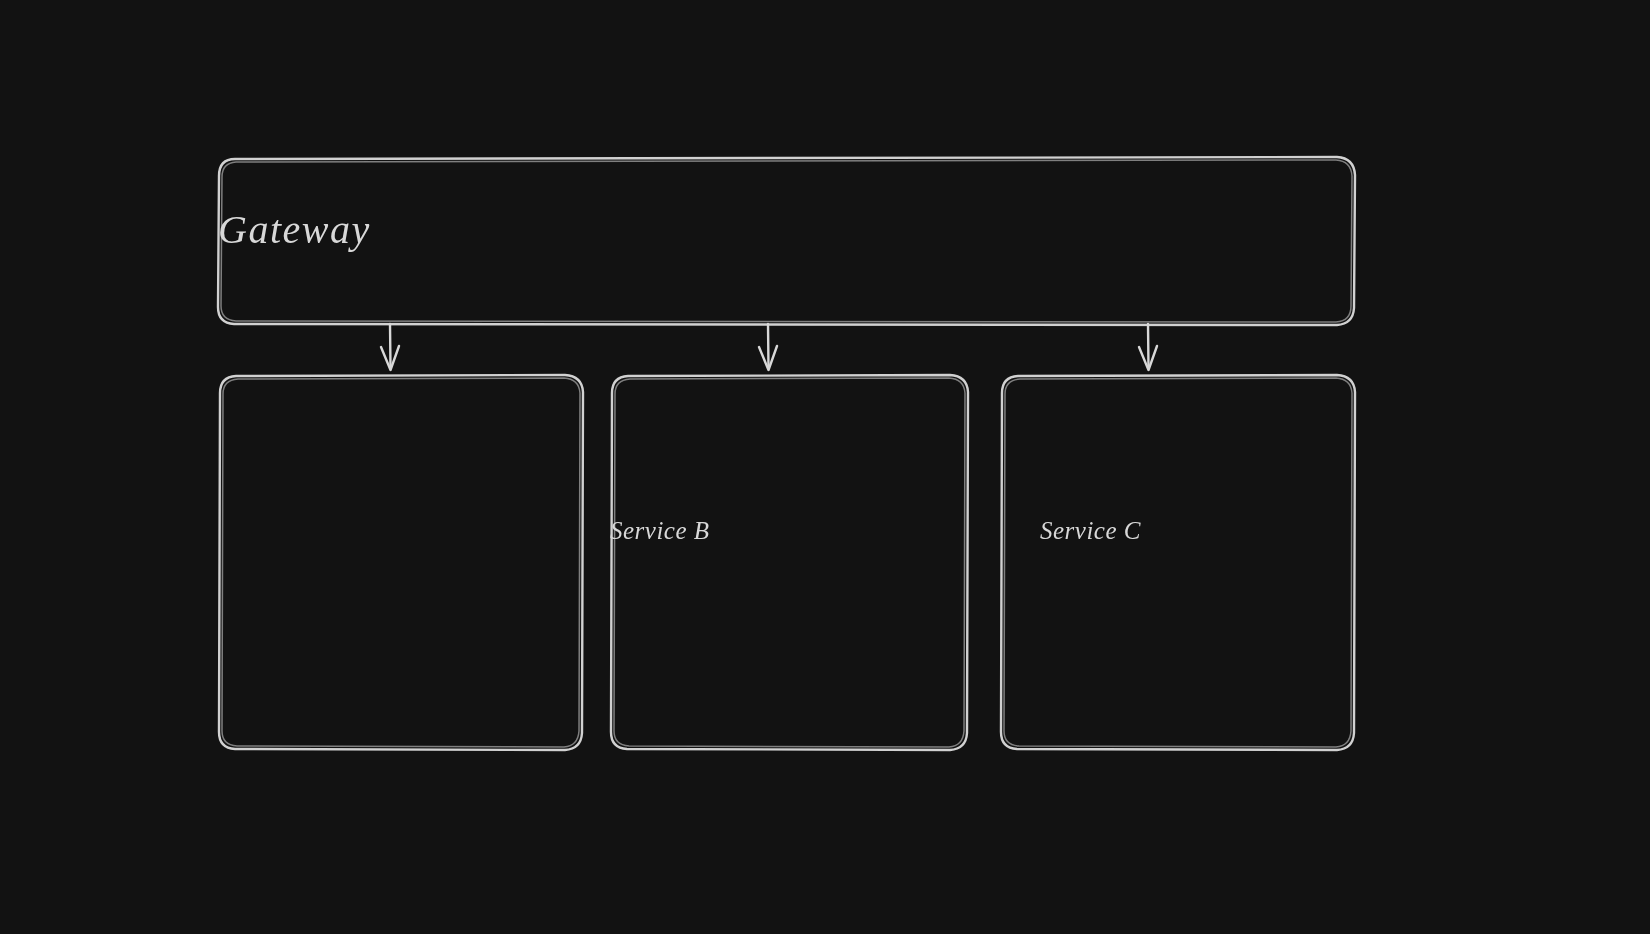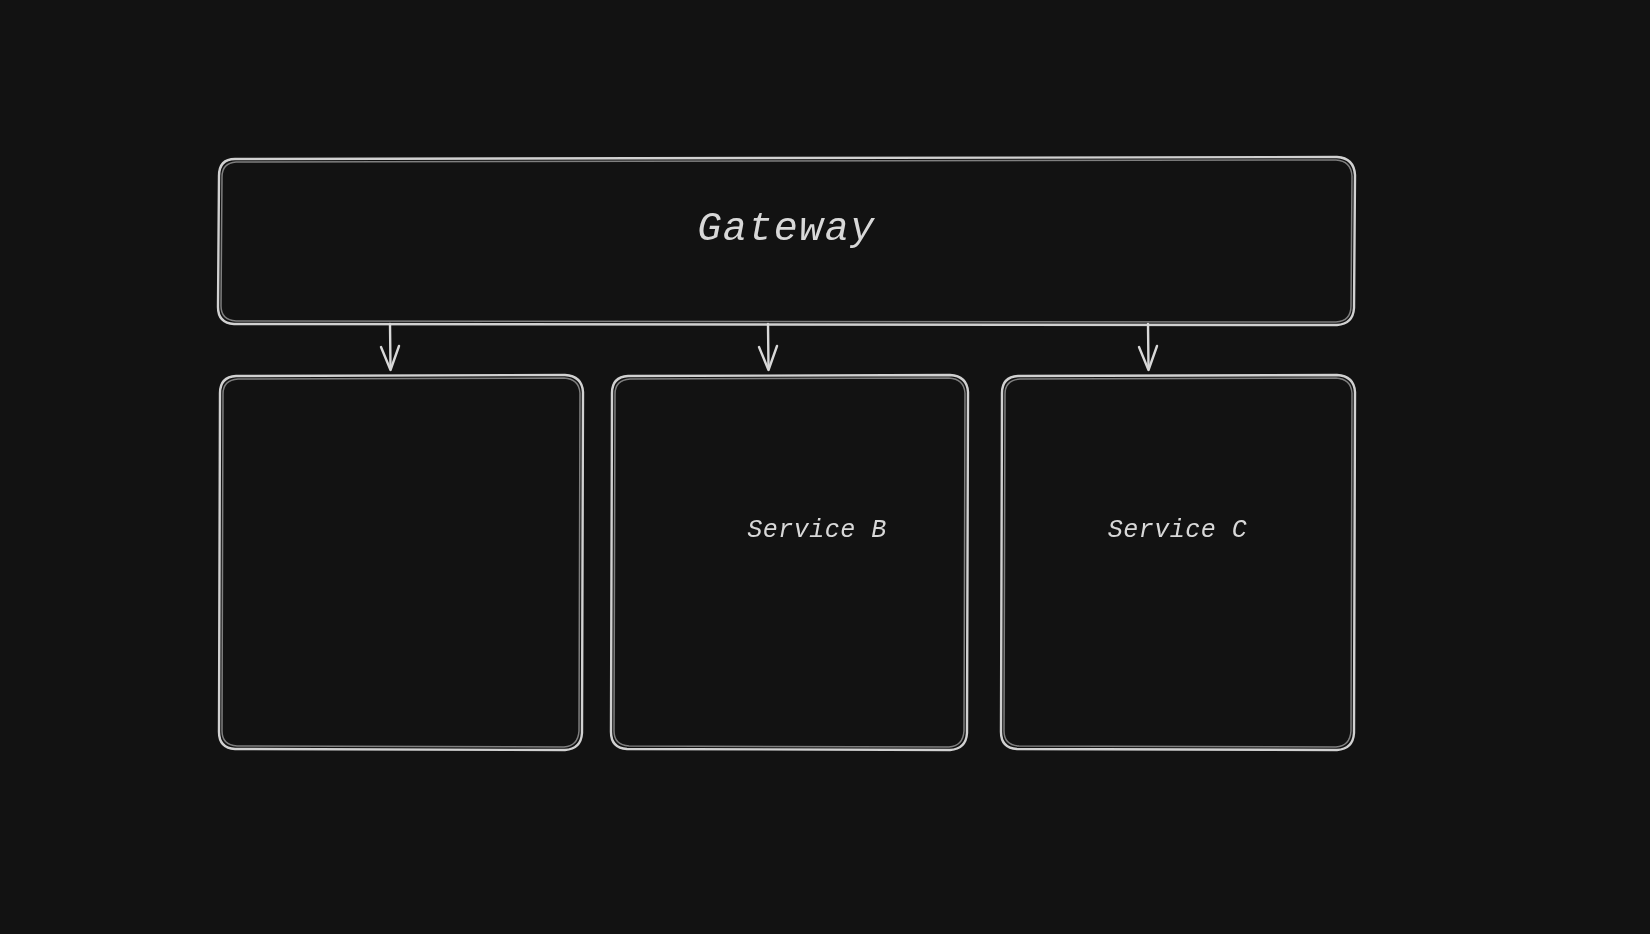--- a/index.html
+++ b/index.html
@@ -24,23 +24,23 @@
     position: absolute;
     left: 0;
     top: 0;
     width: 1650px;
     height: 934px;
     pointer-events: none;
   }
   .node-label {
     position: absolute;
     display: block;
-    text-align: center;
+    text-align: left;
     color: #d8d8d8;
-    font-family: Liberation Mono, monospace;
+    font-family: Liberation Serif, serif;
     font-style: italic;
     font-weight: 400;
     letter-spacing: 0.5px;
     white-space: nowrap;
     user-select: none;
   }
   .node-hit {
     position: absolute;
     background: transparent;
     border: 0;
@@ -68,20 +68,21 @@
     width: 414px;
     font-size: 25px;
     line-height: 34px;
   }
   #svc-c-label {
     left: 1000px;
     top: 514px;
     width: 355px;
     font-size: 25px;
     line-height: 34px;
+    padding-left: 40px;
   }
   #gateway-hit { left: 218px; top: 158px; width: 1137px; height: 167px; }
   #svc-a-hit   { left: 218px; top: 375px; width: 365px;  height: 375px; }
   #svc-b-hit   { left: 610px; top: 375px; width: 358px;  height: 375px; }
   #svc-c-hit   { left: 1000px; top: 375px; width: 355px; height: 375px; }
   #edge-a-hit  { left: 372px; top: 323px; width: 36px; height: 54px; }
   #edge-b-hit  { left: 750px; top: 323px; width: 36px; height: 54px; }
   #edge-c-hit  { left: 1130px; top: 323px; width: 36px; height: 54px; }
 </style>
 </head>

